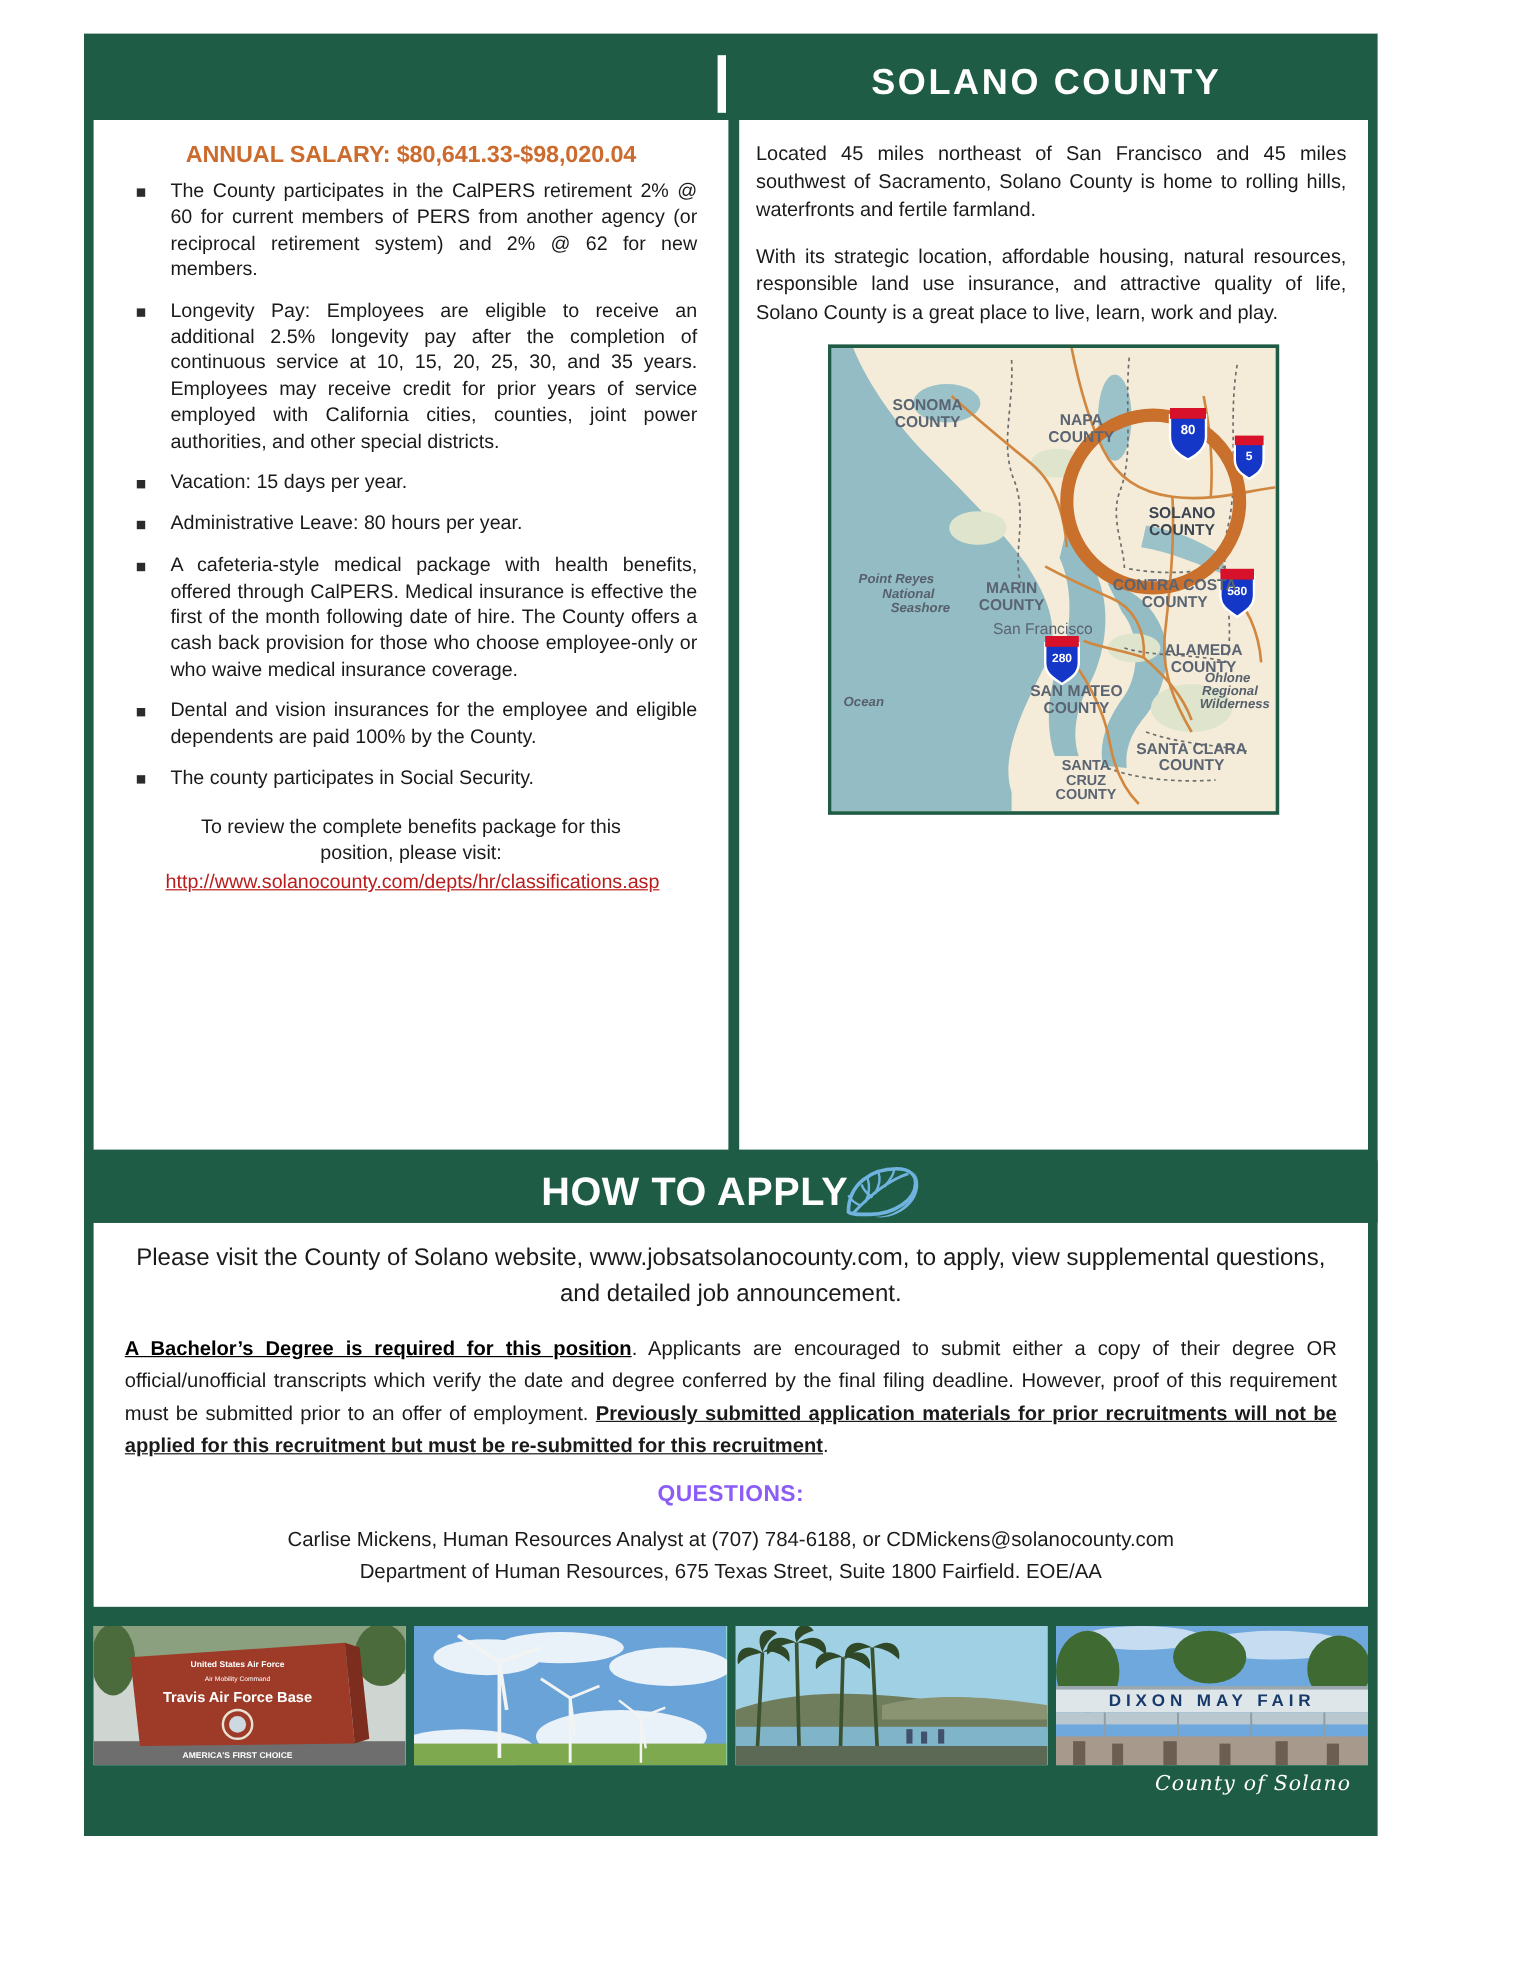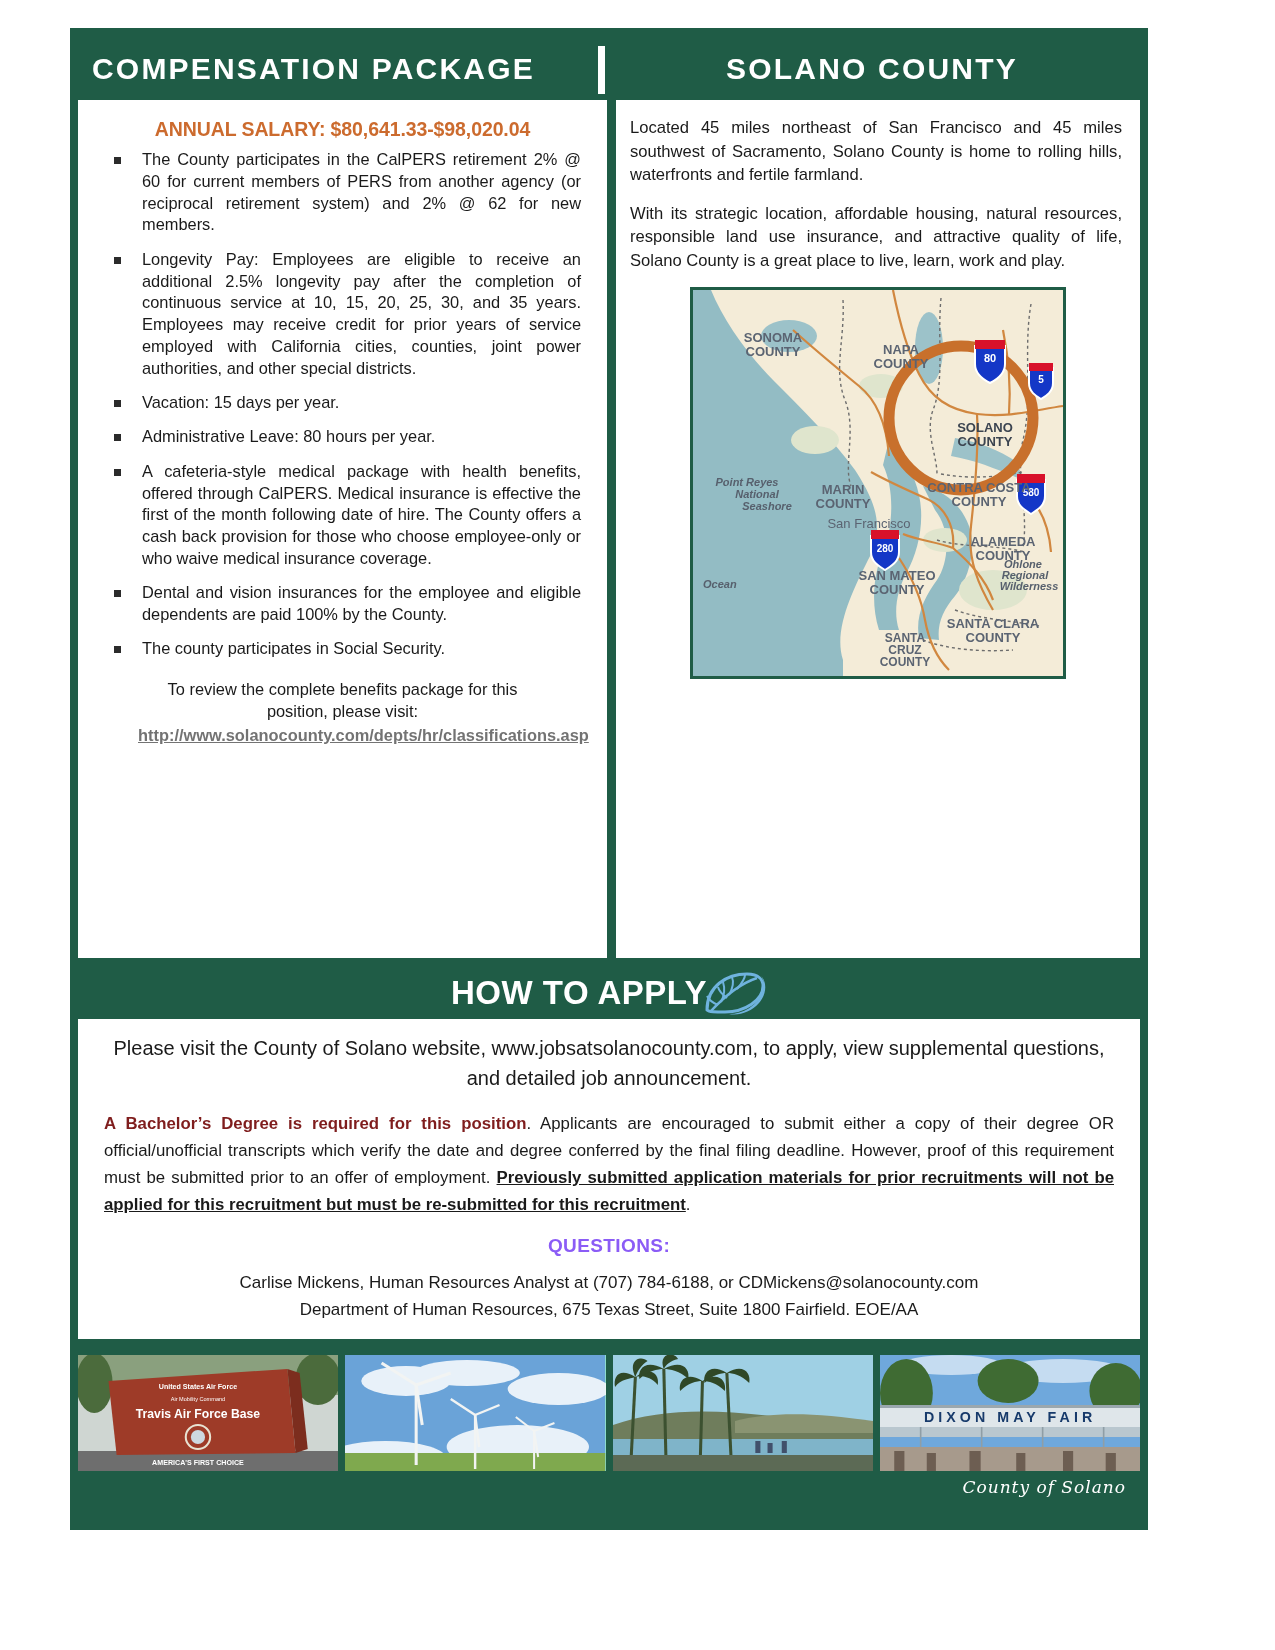--- a/index.html
+++ b/index.html
@@ -74,25 +74,24 @@
     width: 7px; height: 7px;
     background: #2b2b2b;
   }
   .closing {
     text-align: center;
     font-size: 16.4px;
     line-height: 1.33;
     padding: 6px 60px 0 60px;
   }
   .closing a {
-    color: #737373;
+    color: #b91c1c;
     text-decoration: underline;
     display: block;
     margin-top: 3px;
-    font-weight: bold;
   }
 
   .intro p {
     margin: 0 0 15px 0;
     font-size: 16.6px;
     line-height: 1.42;
     text-align: justify;
     text-justify: inter-word;
   }
   .intro { padding: 16px 18px 0 14px; }
@@ -128,21 +127,21 @@
     margin: 0 8px;
     background: #fff;
     padding: 14px 26px 16px 26px;
   }
   .apply-body p { margin: 0 0 16px 0; }
   .ab-center { text-align: center; font-size: 20px; line-height: 1.52; }
   .ab-just {
     text-align: justify; text-justify: inter-word;
     font-size: 16.8px; line-height: 1.62;
   }
-  .orange-bold { color: #7f1d1d; font-weight: bold; }
+  .orange-bold { color: #000000; font-weight: bold; text-decoration: underline; }
   .ul-bold { font-weight: bold; text-decoration: underline; }
   .questions {
     text-align: center;
     color: #8b5cf6;
     font-weight: bold;
     font-size: 19px;
     margin: 10px 0 12px 0;
     letter-spacing: 0.4px;
   }
   .contact { text-align:center; font-size: 17px; line-height: 1.6; }
@@ -166,21 +165,20 @@
     font-size: 17px;
     letter-spacing: 1px;
   }
 </style>
 </head>
 <body>
 
 <div class="page">
 
   <div class="hdr-row">
-    <div class="hdr hdr-left">COMPENSATION PACKAGE</div>
     <div class="hdr-div"></div>
     <div class="hdr hdr-right">SOLANO COUNTY</div>
   </div>
 
   <div class="panels">
 
     <div class="panel-left">
       <div class="salary">ANNUAL SALARY: $80,641.33-$98,020.04</div>
 
       <ul class="benefits">

